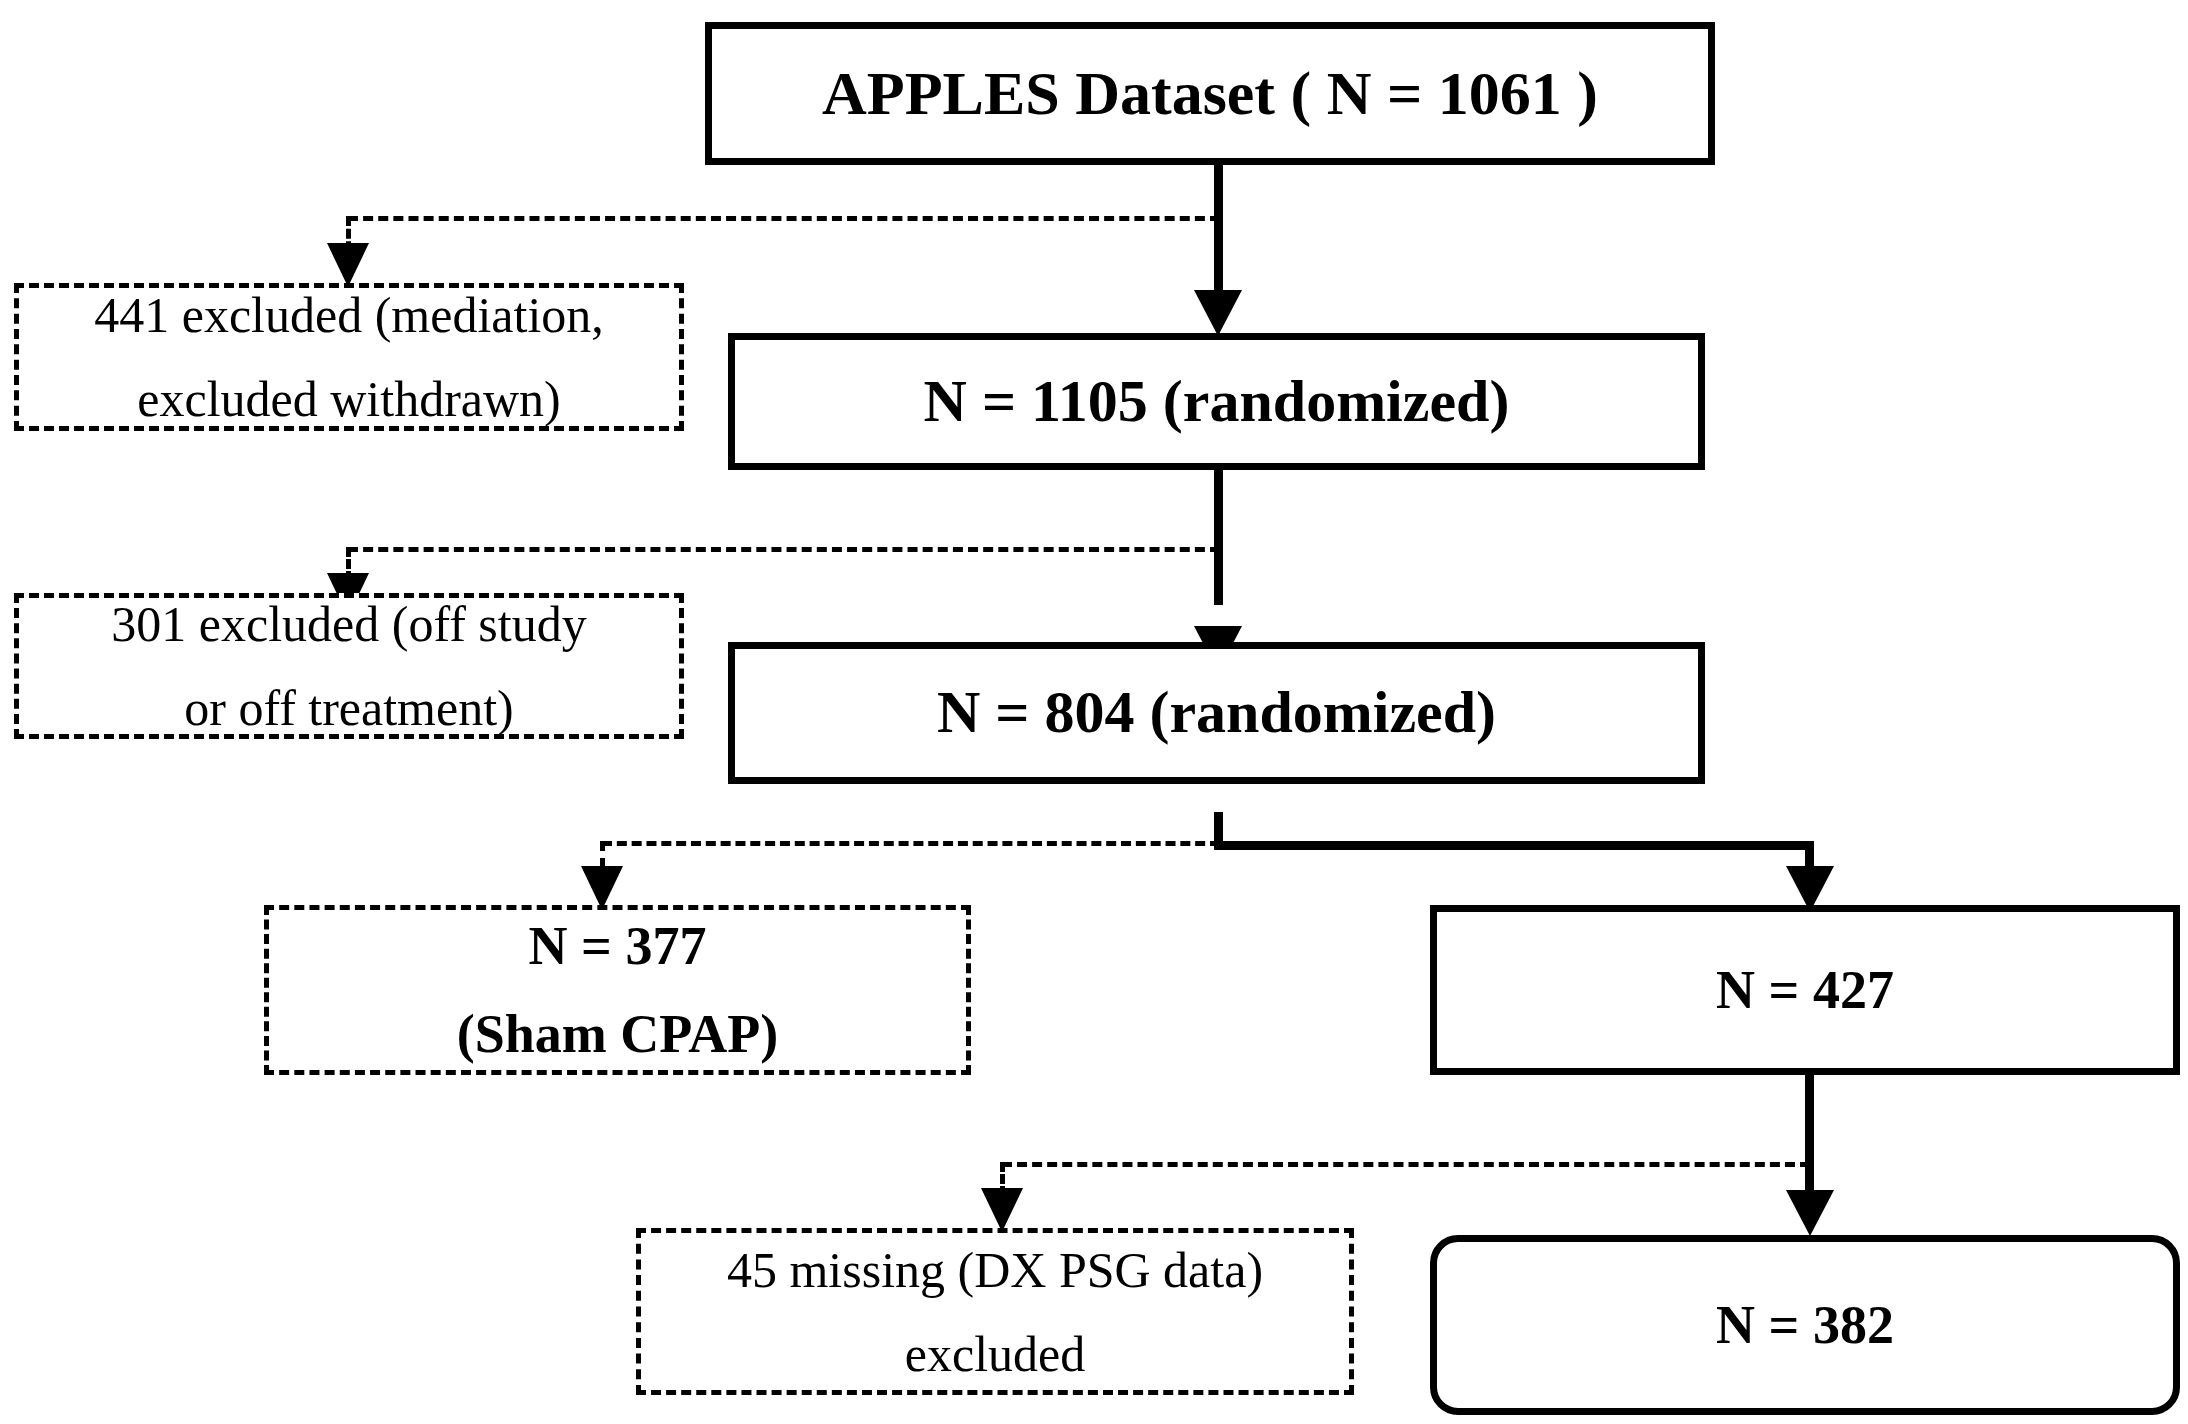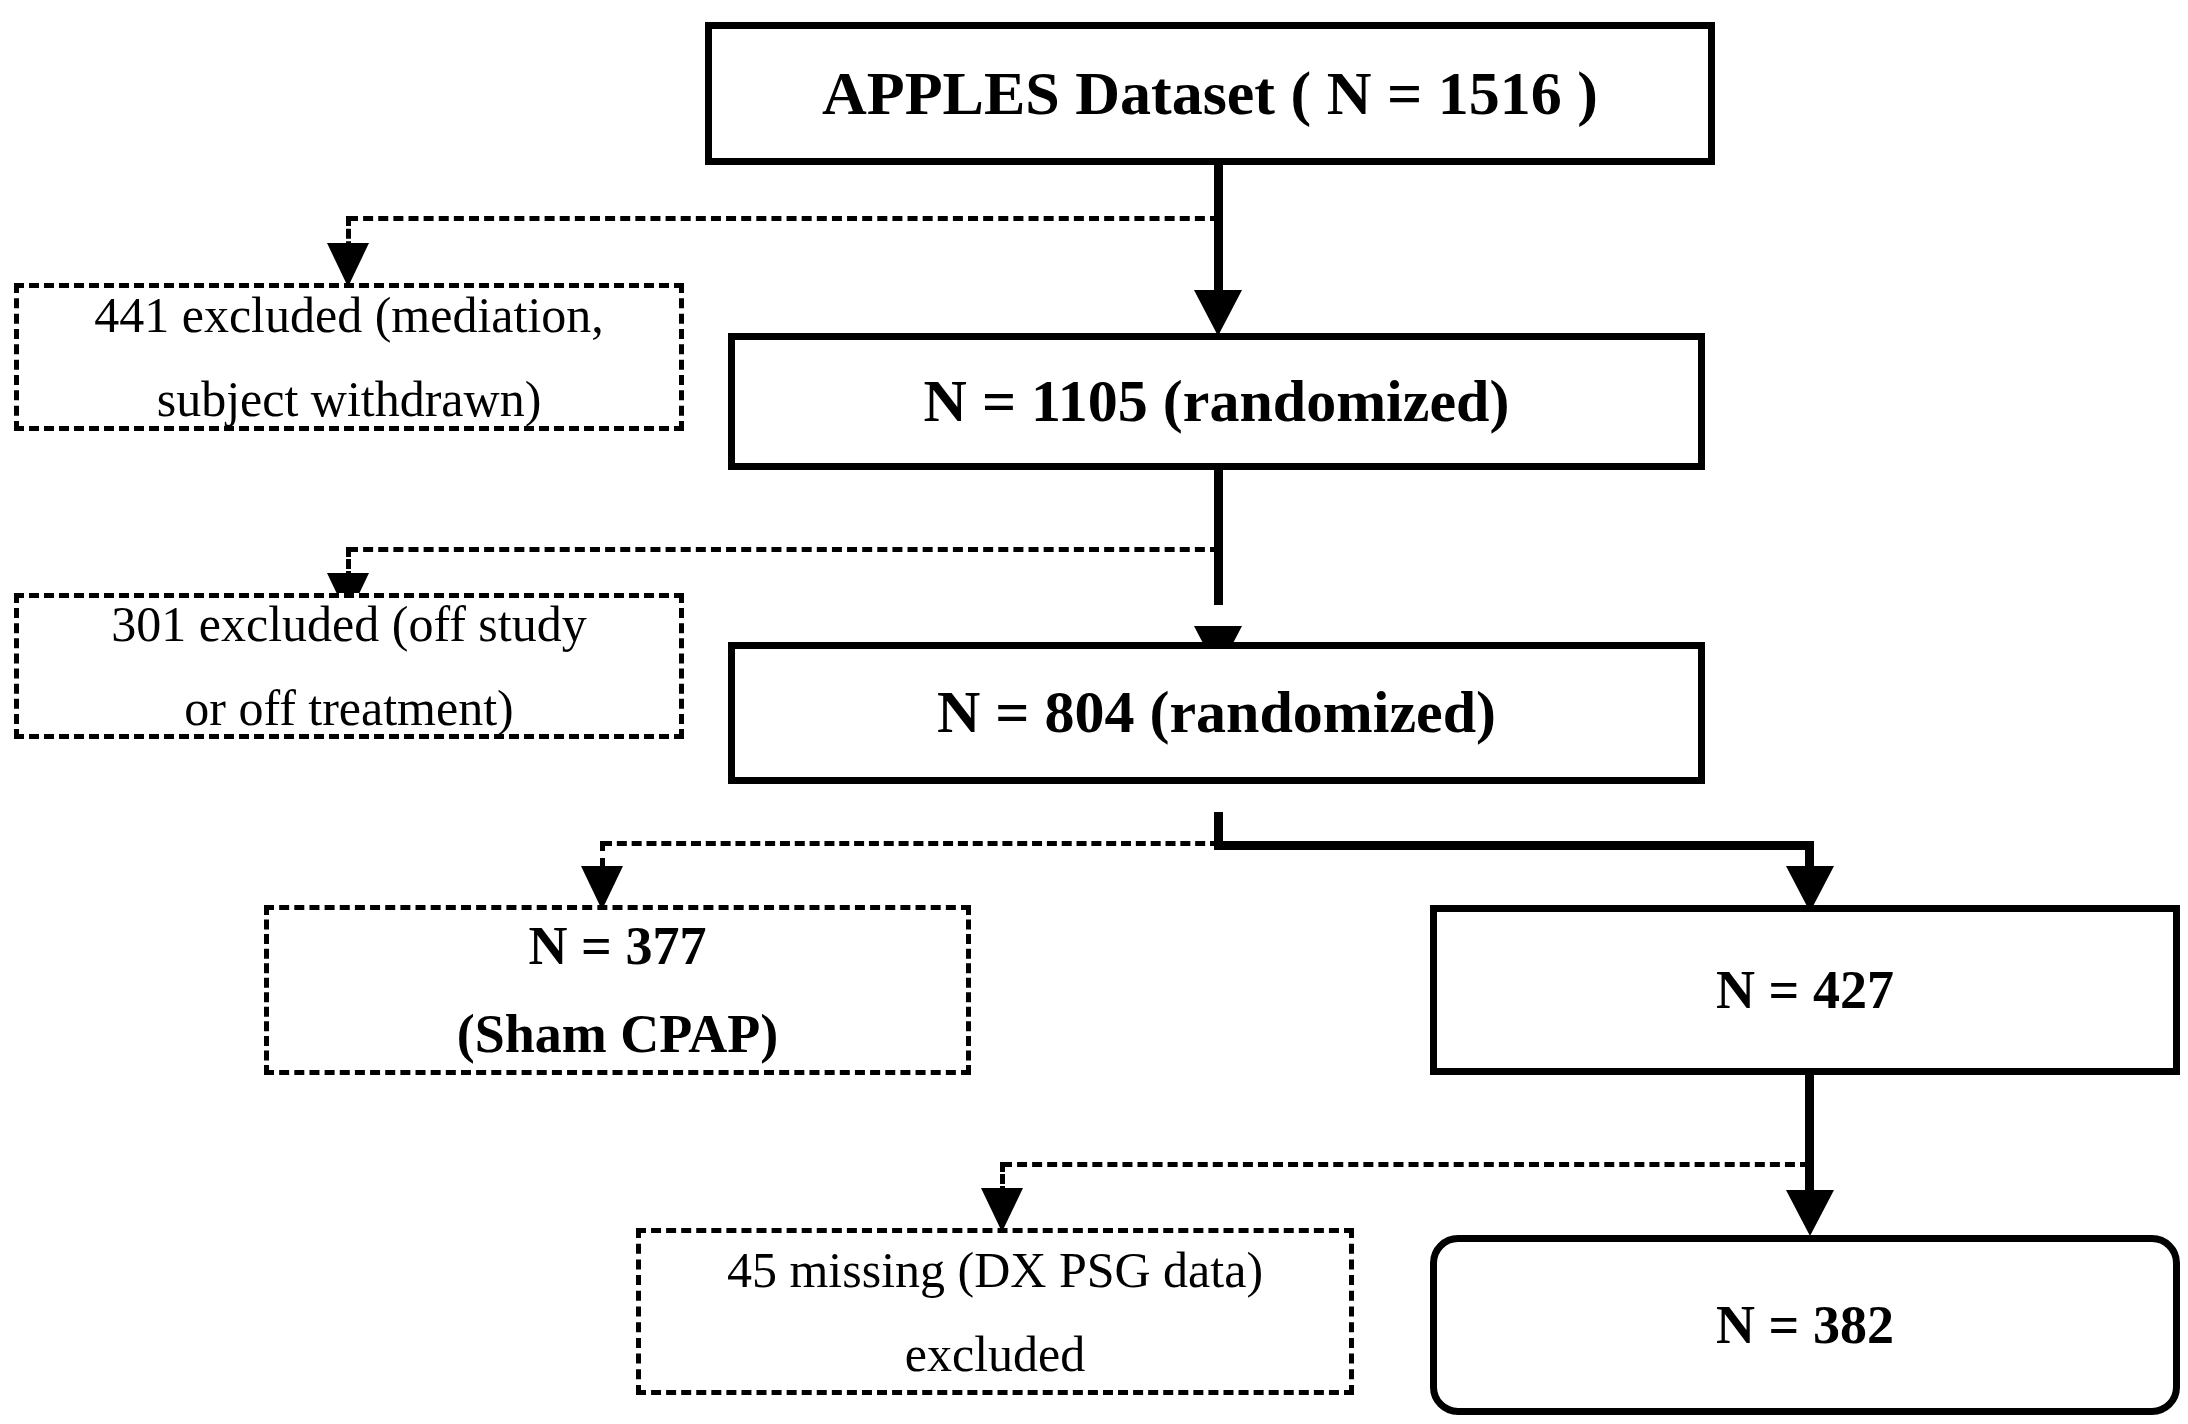--- a/index.html
+++ b/index.html
@@ -112,26 +112,26 @@
   <div class="arrowhead small" style="left:581px; top:866px;"></div>
 
   <div class="conn v-solid" style="left:1805px; top:1075px; height:130px;"></div>
   <div class="arrowhead big" style="left:1786px; top:1190px;"></div>
 
   <div class="conn h-dashed" style="left:1002px; top:1162px; width:808px;"></div>
   <div class="conn v-dashed" style="left:1000px; top:1162px; height:46px;"></div>
   <div class="arrowhead small" style="left:981px; top:1188px;"></div>
 
   <div class="node solid" style="left:705px; top:22px; width:1010px; height:143px;">
-    <span class="line fs-xl">APPLES Dataset ( N = 1516 )</span>
+    <span class="line fs-xl">APPLES Dataset ( N = 1061 )</span>
   </div>
 
   <div class="node dashed" style="left:14px; top:283px; width:670px; height:148px;">
     <span class="line fs-sm">441 excluded (mediation,</span>
-    <span class="line fs-sm">subject withdrawn)</span>
+    <span class="line fs-sm">excluded withdrawn)</span>
   </div>
 
   <div class="node solid" style="left:728px; top:333px; width:977px; height:137px;">
     <span class="line fs-lg">N = 1105 (randomized)</span>
   </div>
 
   <div class="node dashed" style="left:14px; top:593px; width:670px; height:146px;">
     <span class="line fs-sm">301 excluded (off study</span>
     <span class="line fs-sm">or off treatment)</span>
   </div>

